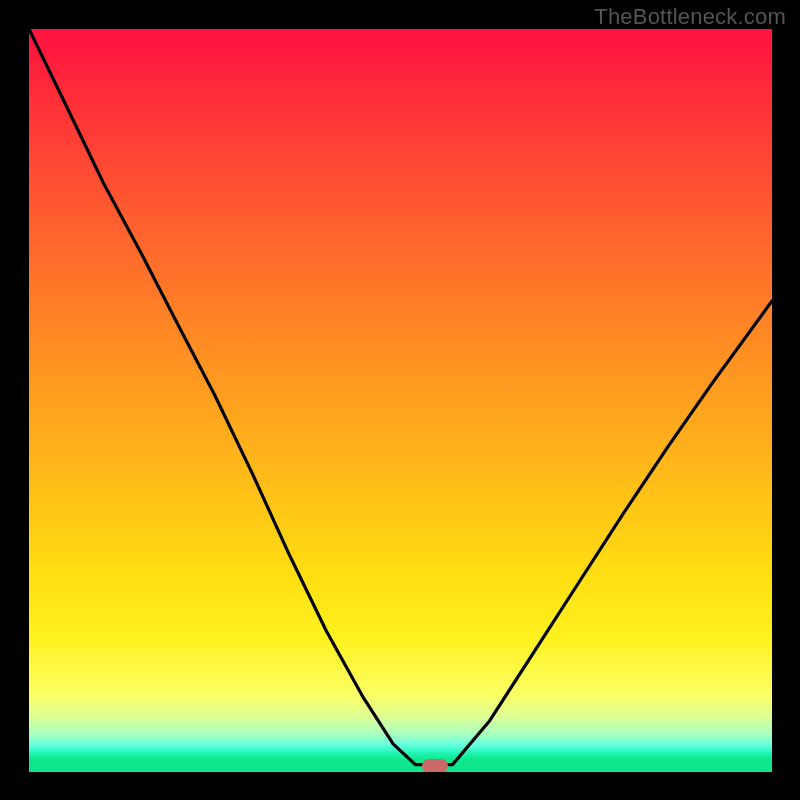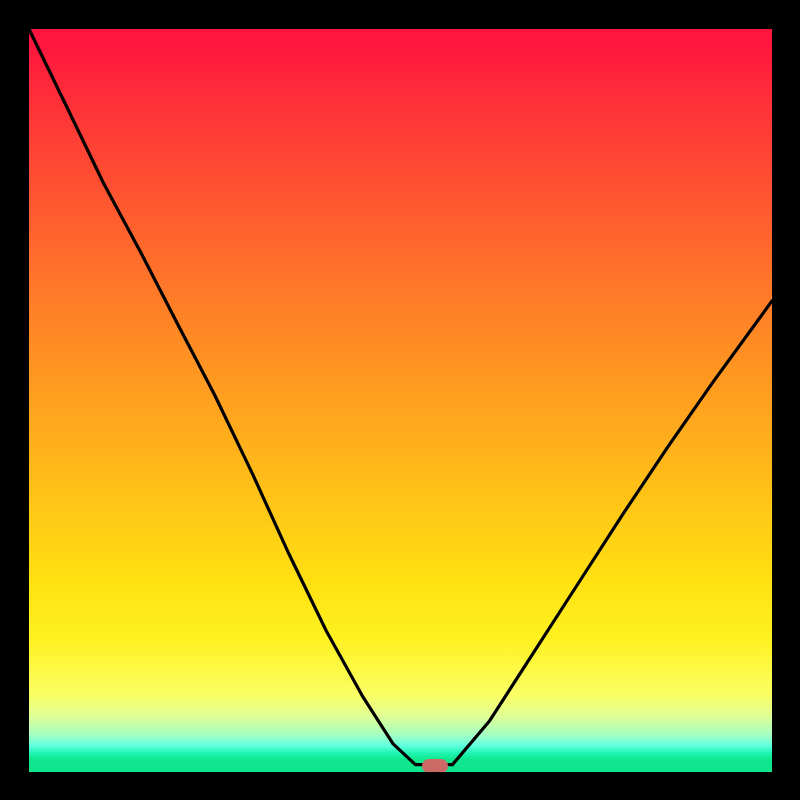--- a/index.html
+++ b/index.html
@@ -73,20 +73,21 @@
     position: absolute;
     inset: 0;
     z-index: 2;
   }
 </style>
 </head>
 <body>
 
 <div class="frame">
 
+  <div class="watermark">TheBottleneck.com</div>
 
   <div class="plot">
     <div class="gradient"></div>
 
     <svg class="curve" viewBox="0 0 743 743" preserveAspectRatio="none">
       <path d="M0.0 0.0 L37.1 76.5 L74.3 153.8 L111.5 222.9 L148.6 295.0 L185.8 366.3 L222.9 443.6 L260.1 525.3 L297.2 601.8 L334.4 668.7 L364.1 714.8 L386.4 735.6 L386.4 735.6 L423.5 735.6 L423.5 735.6 L460.7 691.7 L505.2 622.6 L549.8 553.5 L594.4 484.4 L639.0 417.6 L683.6 353.7 L743.0 271.9 " fill="none" stroke="#000" stroke-width="3.2" stroke-linejoin="round" stroke-linecap="round"></path>
     </svg>
 
     <div class="marker" style="left: 405.678px; top: 737.056px;"></div>
   </div>

